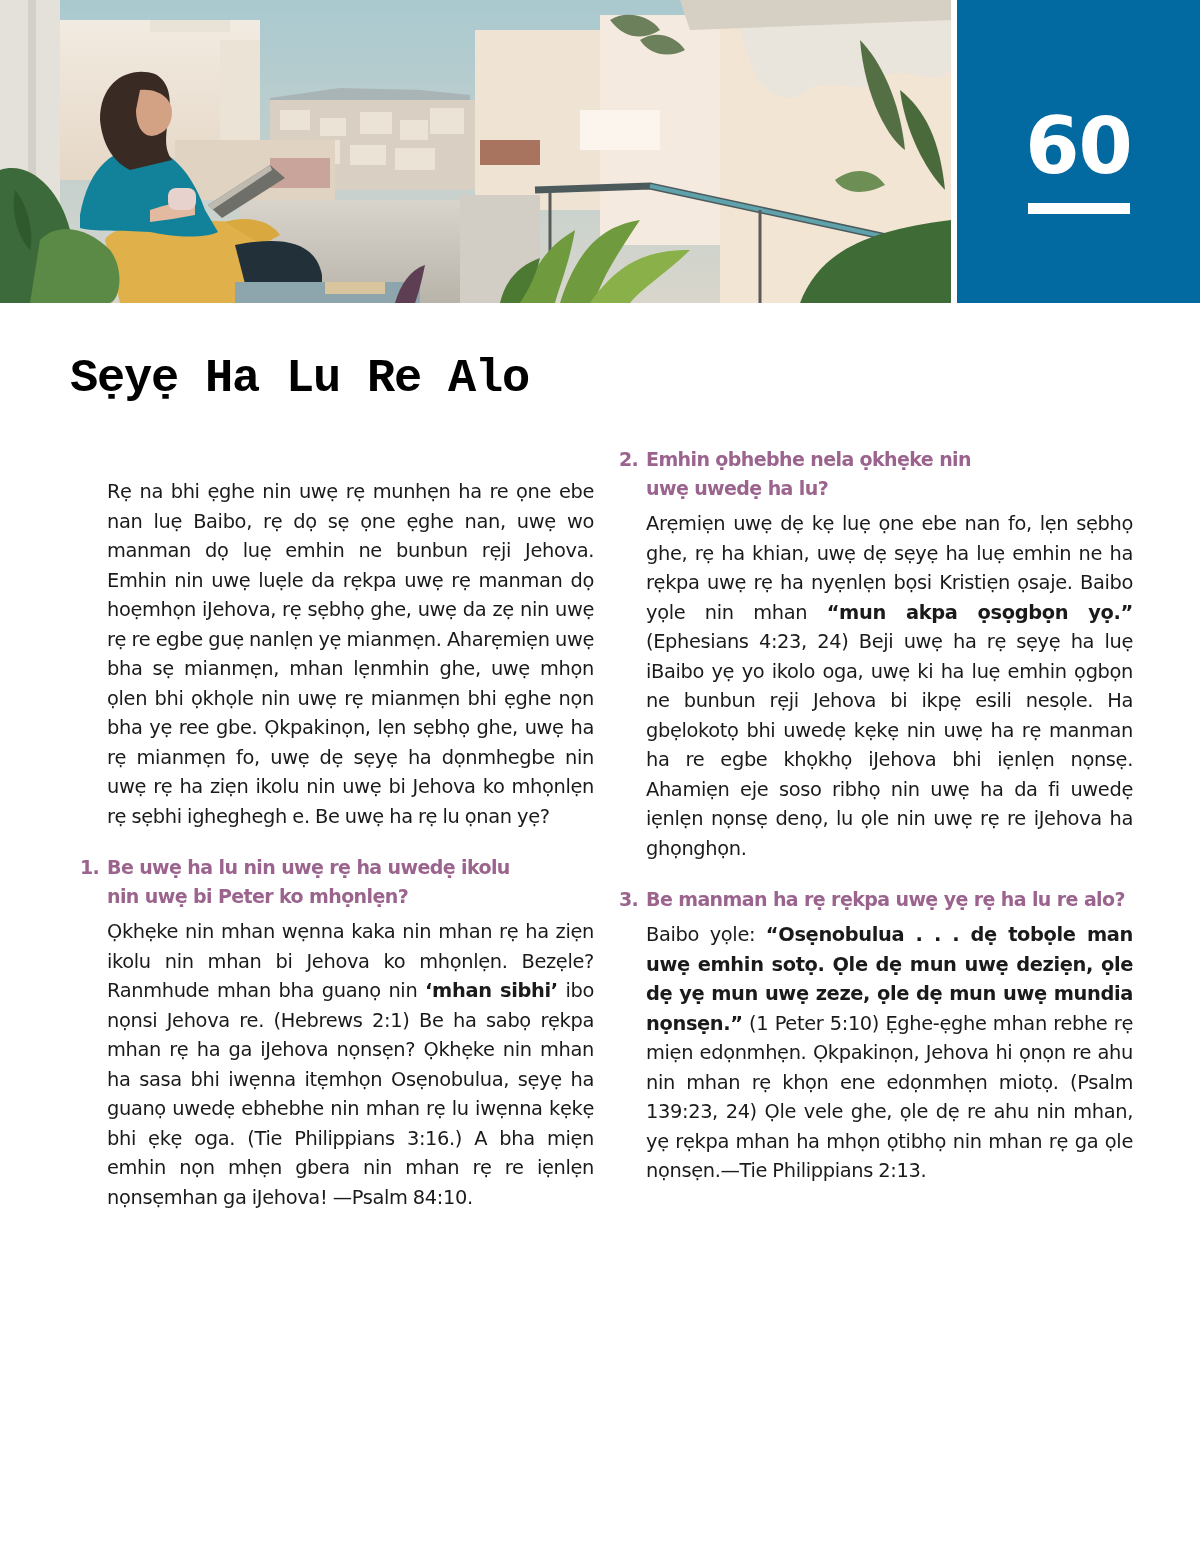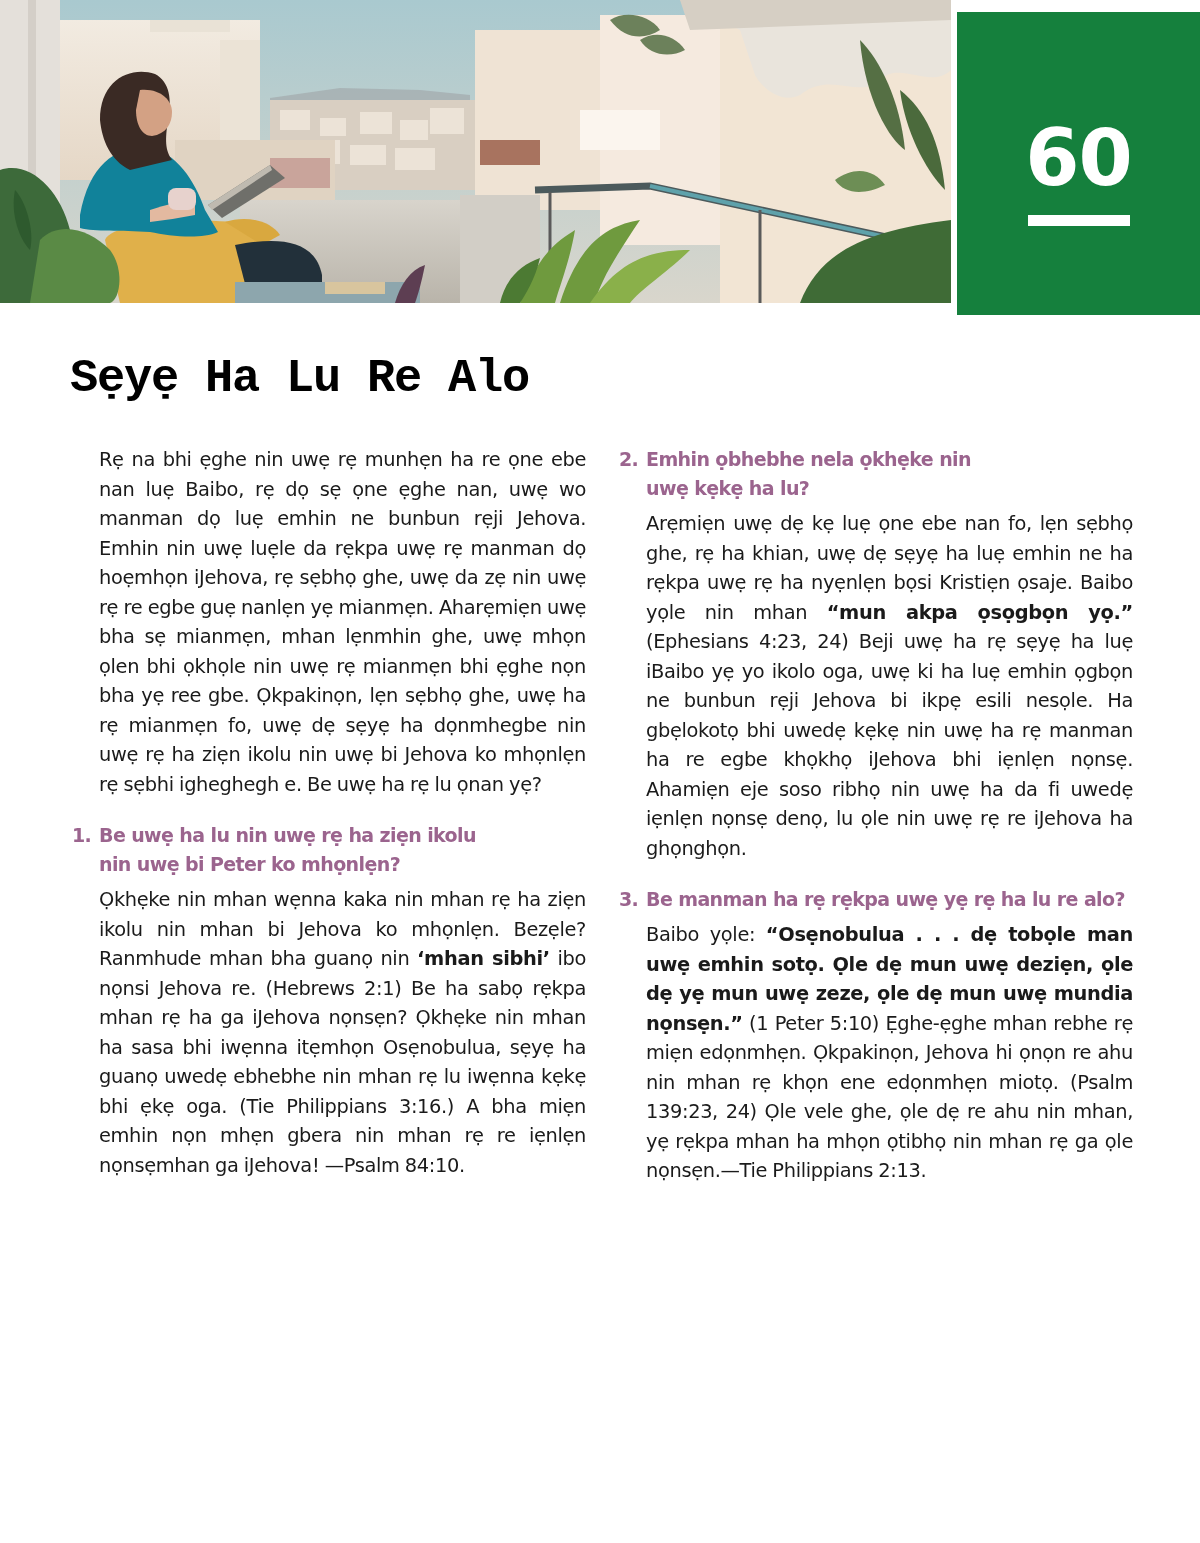--- a/index.html
+++ b/index.html
@@ -4,32 +4,32 @@
   <style>
     * { box-sizing: border-box; margin: 0; padding: 0; }
     html, body { width: 1200px; height: 1543px; background: #ffffff; overflow: hidden; }
     body { position: relative; font-family: "DejaVu Sans", sans-serif; color: #1a1a1a; }
 
     
     .hero { position: absolute; left: 0; top: 0; width: 951px; height: 303px; overflow: hidden; }
     .hero svg { display: block; width: 951px; height: 303px; }
 
     
-    .lesson-box { position: absolute; left: 957px; top: 12px; width: 243px; height: 303px; background: #15803d; }
+    .lesson-box { position: absolute; left: 957px; top: 0; width: 243px; height: 303px; background: #0369a1; }
     .lesson-number { position: absolute; left: 0; width: 243px; top: 100px; text-align: center;
       font-family: "DejaVu Sans", sans-serif; font-weight: bold; color: #ffffff; font-size: 78px; line-height: 92px; letter-spacing: -1px; }
     .lesson-rule { position: absolute; left: 71px; top: 203px; width: 102px; height: 11px; background: #ffffff; }
 
     
     .title { position: absolute; left: 70px; top: 348px; font-family: Liberation Mono, monospace; font-weight: bold;
       font-size: 47px; line-height: 62px; color: #000; letter-spacing: -1.2px; }
 
     
     .col { position: absolute; top: 445px; }
-    .col-left { left: 72px; width: 514px; }
+    .col-left { left: 80px; width: 514px; margin-top: 32px; }
     .col-right { left: 619px; width: 514px; }
 
     .para { font-family: "DejaVu Sans", sans-serif; font-size: 19.4px; line-height: 29.5px; text-align: justify;
       padding-left: 27px; letter-spacing: -0.35px; hyphens: manual; word-spacing: -0.5px; }
     .para b { font-weight: bold; }
 
     .q { display: flex; font-family: "DejaVu Sans", sans-serif; font-weight: bold; font-size: 19px; line-height: 29px; color: #9b648e; letter-spacing: -0.6px; }
     .q-num { width: 27px; flex: none; }
     .q-text { flex: 1; }
     .gap-m { height: 22px; }
@@ -149,34 +149,34 @@
 <h1 class="title">Sẹyẹ Ha Lu Re Alo</h1>
 
 <div class="col col-left">
   <p class="para">Rẹ na bhi ẹghe nin uwẹ rẹ munhẹn ha re ọne ebe nan luẹ Baibo, rẹ dọ sẹ ọne ẹghe nan, uwẹ wo manman dọ luẹ emhin ne bunbun rẹji Jehova. Emhin nin uwẹ luẹle da rẹkpa uwẹ rẹ manman dọ hoẹmhọn iJehova, rẹ sẹbhọ ghe, uwẹ da zẹ nin uwẹ rẹ re egbe guẹ nanlẹn yẹ mianmẹn. Aharẹmiẹn uwẹ bha sẹ mianmẹn, mhan lẹnmhin ghe, uwẹ mhọn ọlen bhi ọkhọle nin uwẹ rẹ mianmẹn bhi ẹghe nọn bha yẹ ree gbe. Ọkpa­kinọn, lẹn sẹbhọ ghe, uwẹ ha rẹ mianmẹn fo, uwẹ dẹ sẹyẹ ha dọnmhegbe nin uwẹ rẹ ha ziẹn ikolu nin uwẹ bi Jehova ko mhọnlẹn rẹ sẹbhi igheghegh e. Be uwẹ ha rẹ lu ọnan yẹ?</p>
 
   <div class="gap-m"></div>
 
   <div class="q">
     <span class="q-num">1.</span>
     <span class="q-text">
-      <span>Be uwẹ ha lu nin uwẹ rẹ ha ziẹn ikolu</span><br>
+      <span>Be uwẹ ha lu nin uwẹ rẹ ha uwedẹ ikolu</span><br>
       <span>nin uwẹ bi Peter ko mhọnlẹn?</span>
     </span>
   </div>
   <div class="gap-t"></div>
   <p class="para"><span>Ọkhẹke nin mhan wẹnna kaka nin mhan rẹ ha ziẹn ikolu nin mhan bi Jehova ko mhọnlẹn. Bezẹle? Ranmhude mhan bha guanọ nin </span><b>‘mhan sibhi’</b><span> ibo nọnsi Jehova re. (Hebrews 2:1) Be ha sabọ rẹkpa mhan rẹ ha ga iJehova nọnsẹn? Ọkhẹke nin mhan ha sasa bhi iwẹnna itẹmhọn Osẹnobulua, sẹyẹ ha guanọ uwedẹ ebhebhe nin mhan rẹ lu iwẹnna kẹkẹ bhi ẹkẹ oga. (Tie Philip­pians 3:16.) A bha miẹn emhin nọn mhẹn gbera nin mhan rẹ re iẹnlẹn nọnsẹmhan ga iJehova! —Psalm 84:10.</span></p>
 </div>
 
 <div class="col col-right">
   <div class="q">
     <span class="q-num">2.</span>
     <span class="q-text">
       <span>Emhin ọbhebhe nela ọkhẹke nin</span><br>
-      <span>uwẹ kẹkẹ ha lu?</span>
+      <span>uwẹ uwedẹ ha lu?</span>
     </span>
   </div>
   <div class="gap-t"></div>
   <p class="para"><span>Arẹmiẹn uwẹ dẹ kẹ luẹ ọne ebe nan fo, lẹn sẹ­bhọ ghe, rẹ ha khian, uwẹ dẹ sẹyẹ ha luẹ emhin ne ha rẹkpa uwẹ rẹ ha nyẹnlẹn bọsi Kristiẹn ọsaje. Baibo yọle nin mhan </span><b>“mun akpa ọsọ­gbọn yọ.”</b><span> (Ephesians 4:23, 24) Beji uwẹ ha rẹ sẹyẹ ha luẹ iBaibo yẹ yo ikolo oga, uwẹ ki ha luẹ emhin ọgbọn ne bunbun rẹji Jehova bi ikpẹ esi­li nesọle. Ha gbẹlokotọ bhi uwedẹ kẹkẹ nin uwẹ ha rẹ manman ha re egbe khọkhọ iJehova bhi iẹnlẹn nọnsẹ. Ahamiẹn eje soso ribhọ nin uwẹ ha da fi uwedẹ iẹnlẹn nọnsẹ denọ, lu ọle nin uwẹ rẹ re iJehova ha ghọnghọn.</span></p>
 
   <div class="gap-m"></div>
 
   <div class="q">
     <span class="q-num">3.</span>
     <span class="q-text">

